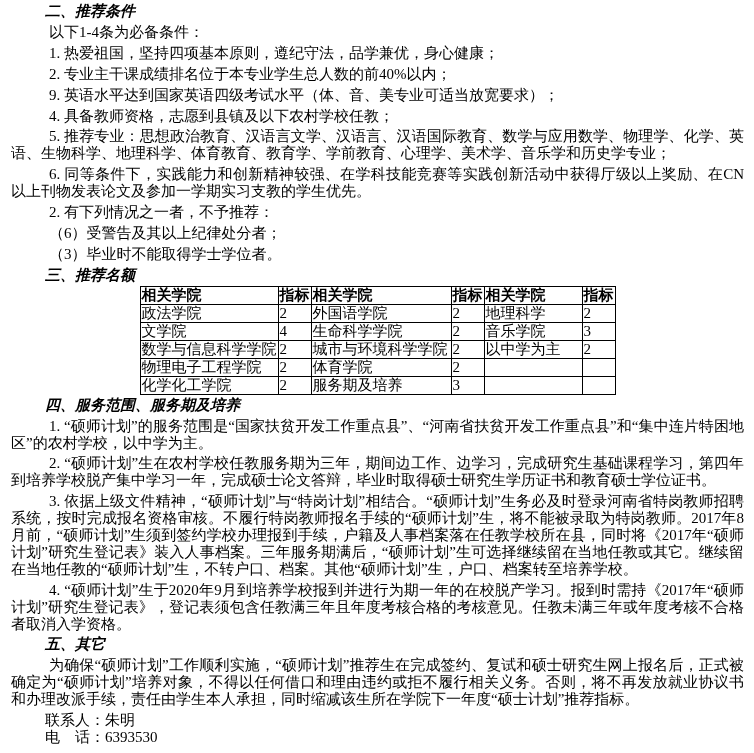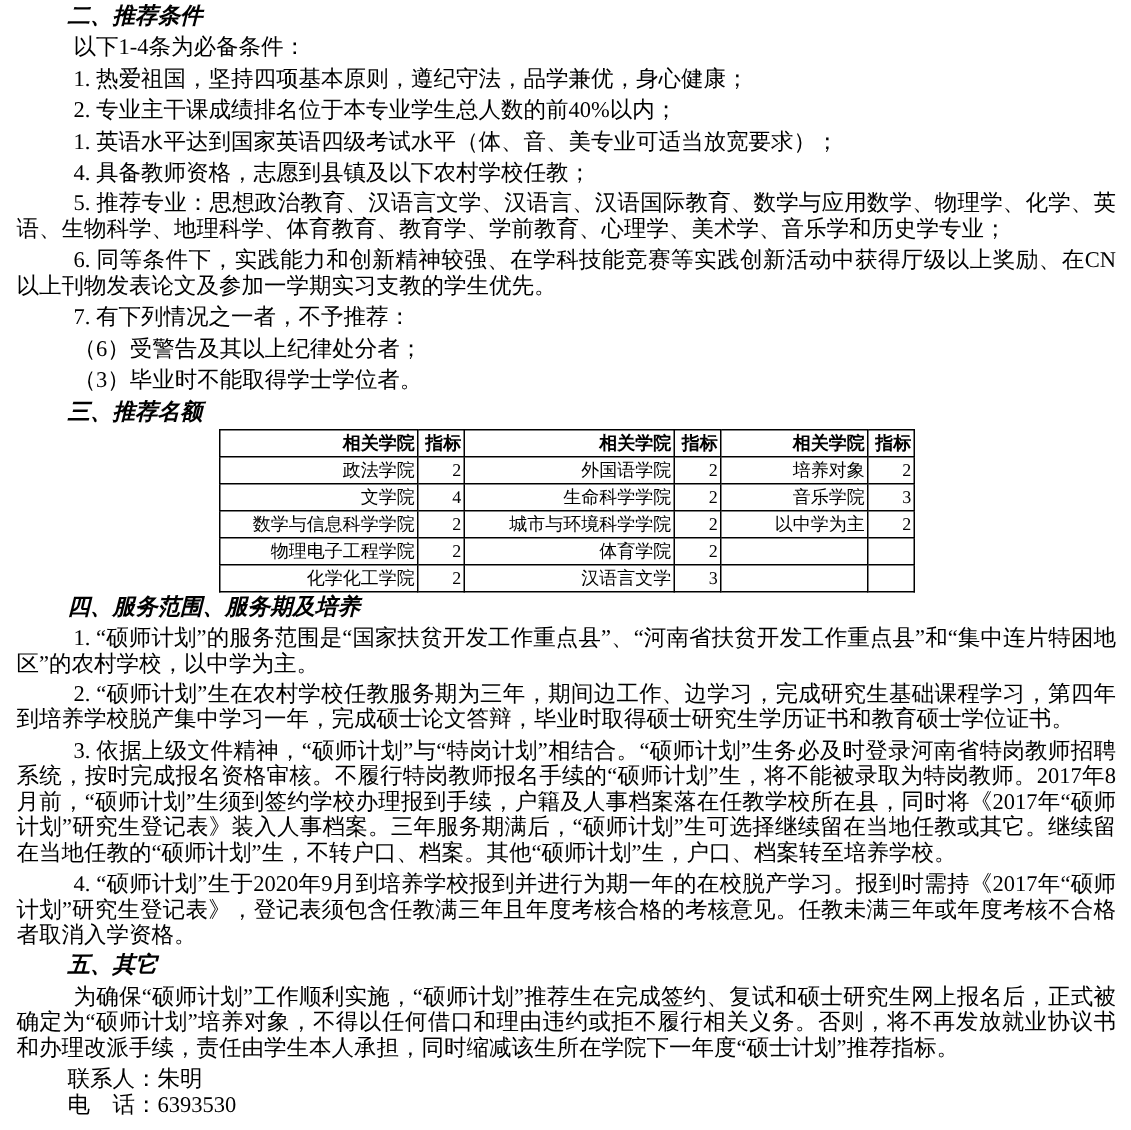--- a/index.html
+++ b/index.html
@@ -31,23 +31,23 @@
     font-weight: 700;
     font-style: italic;
   }
   table.quota {
     border-collapse: collapse;
     margin: 2px auto 2px auto;
     table-layout: fixed;
   }
   table.quota th, table.quota td {
     border: 1px solid #000000;
-    text-align: right;
+    text-align: left;
     vertical-align: middle;
-    font-size: 12px;
+    font-size: 15px;
     line-height: 16px;
     height: 17px;
     padding: 0 1px;
     overflow: hidden;
     white-space: nowrap;
   }
   table.quota th { font-weight: 700; }
   .col-college1 { width: 132px; }
   .col-quota    { width: 31px;  }
   .col-college2 { width: 140px; }
@@ -79,25 +79,25 @@
 </style>
 </head>
 <body>
 
 <div class="page">
 
   <p class="heading">二、推荐条件</p>
   <p class="para">以下1-4条为必备条件：</p>
   <p class="para">1. 热爱祖国，坚持四项基本原则，遵纪守法，品学兼优，身心健康；</p>
   <p class="para">2. 专业主干课成绩排名位于本专业学生总人数的前40%以内；</p>
-  <p class="para">1. 英语水平达到国家英语四级考试水平（体、音、美专业可适当放宽要求）；</p>
+  <p class="para">9. 英语水平达到国家英语四级考试水平（体、音、美专业可适当放宽要求）；</p>
   <p class="para">4. 具备教师资格，志愿到县镇及以下农村学校任教；</p>
   <p class="para">5. 推荐专业：思想政治教育、汉语言文学、汉语言、汉语国际教育、数学与应用数学、物理学、化学、英语、生物科学、地理科学、体育教育、教育学、学前教育、心理学、美术学、音乐学和历史学专业；</p>
   <p class="para">6. 同等条件下，实践能力和创新精神较强、在学科技能竞赛等实践创新活动中获得厅级以上奖励、在CN以上刊物发表论文及参加一学期实习支教的学生优先。</p>
-  <p class="para">7. 有下列情况之一者，不予推荐：</p>
+  <p class="para">2. 有下列情况之一者，不予推荐：</p>
   <p class="para">（6）受警告及其以上纪律处分者；</p>
   <p class="para">（3）毕业时不能取得学士学位者。</p>
 
   <p class="heading">三、推荐名额</p>
 
   <table class="quota">
     <colgroup>
       <col class="col-college1">
         <col class="col-quota">
       <col class="col-college2">
@@ -112,21 +112,21 @@
       <th>相关学院</th>
       <th>指标</th>
       <th>相关学院</th>
       <th>指标</th>
     </tr>
     <tr>
       <td>政法学院</td>
       <td>2</td>
       <td>外国语学院</td>
       <td>2</td>
-      <td>培养对象</td>
+      <td>地理科学</td>
       <td>2</td>
     </tr>
     <tr>
       <td>文学院</td>
       <td>4</td>
       <td>生命科学学院</td>
       <td>2</td>
       <td>音乐学院</td>
       <td>3</td>
     </tr>
@@ -142,21 +142,21 @@
       <td>物理电子工程学院</td>
       <td>2</td>
       <td>体育学院</td>
       <td>2</td>
       <td></td>
       <td></td>
     </tr>
     <tr>
       <td>化学化工学院</td>
       <td>2</td>
-      <td>汉语言文学</td>
+      <td>服务期及培养</td>
       <td>3</td>
       <td></td>
       <td></td>
     </tr>
   </tbody>
     </table>
 
   <p class="heading">四、服务范围、服务期及培养</p>
   <p class="para">1. “硕师计划”的服务范围是“国家扶贫开发工作重点县”、“河南省扶贫开发工作重点县”和“集中连片特困地区”的农村学校，以中学为主。</p>
   <p class="para">2. “硕师计划”生在农村学校任教服务期为三年，期间边工作、边学习，完成研究生基础课程学习，第四年到培养学校脱产集中学习一年，完成硕士论文答辩，毕业时取得硕士研究生学历证书和教育硕士学位证书。</p>

